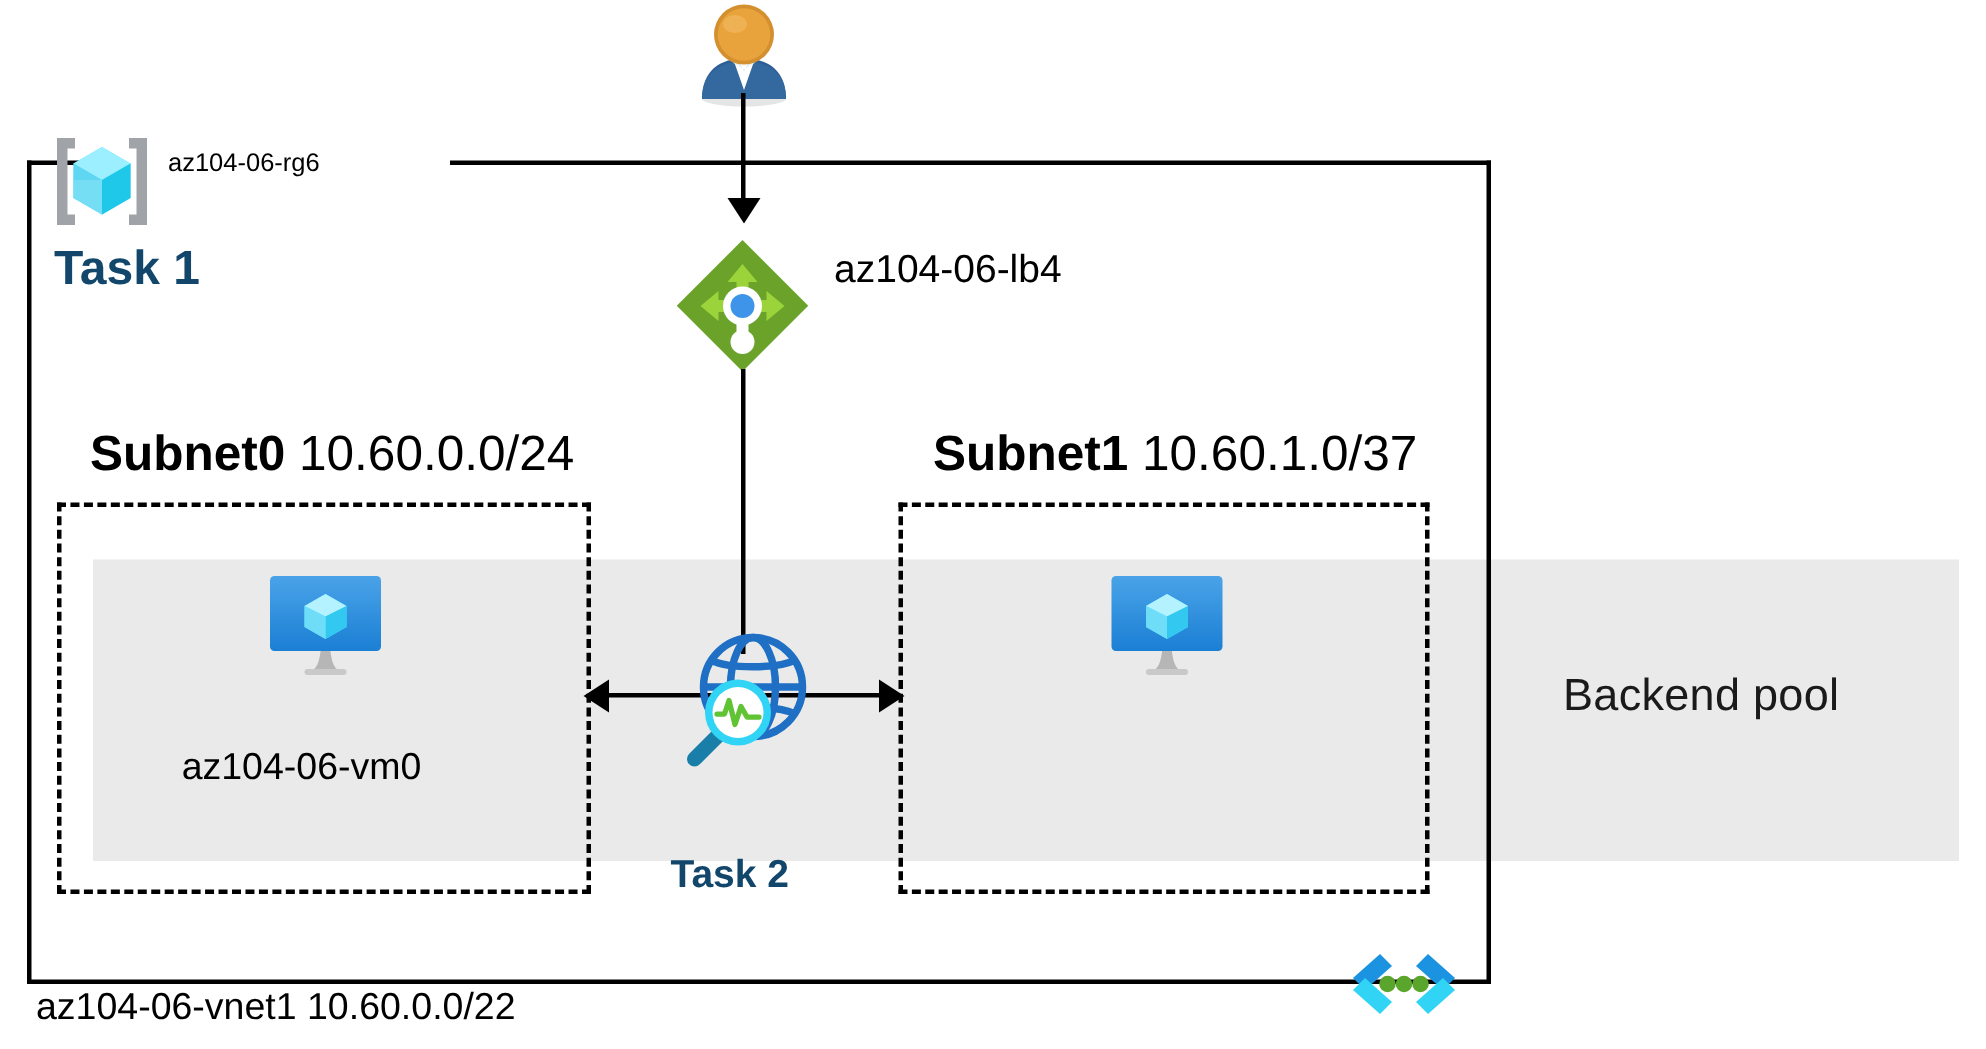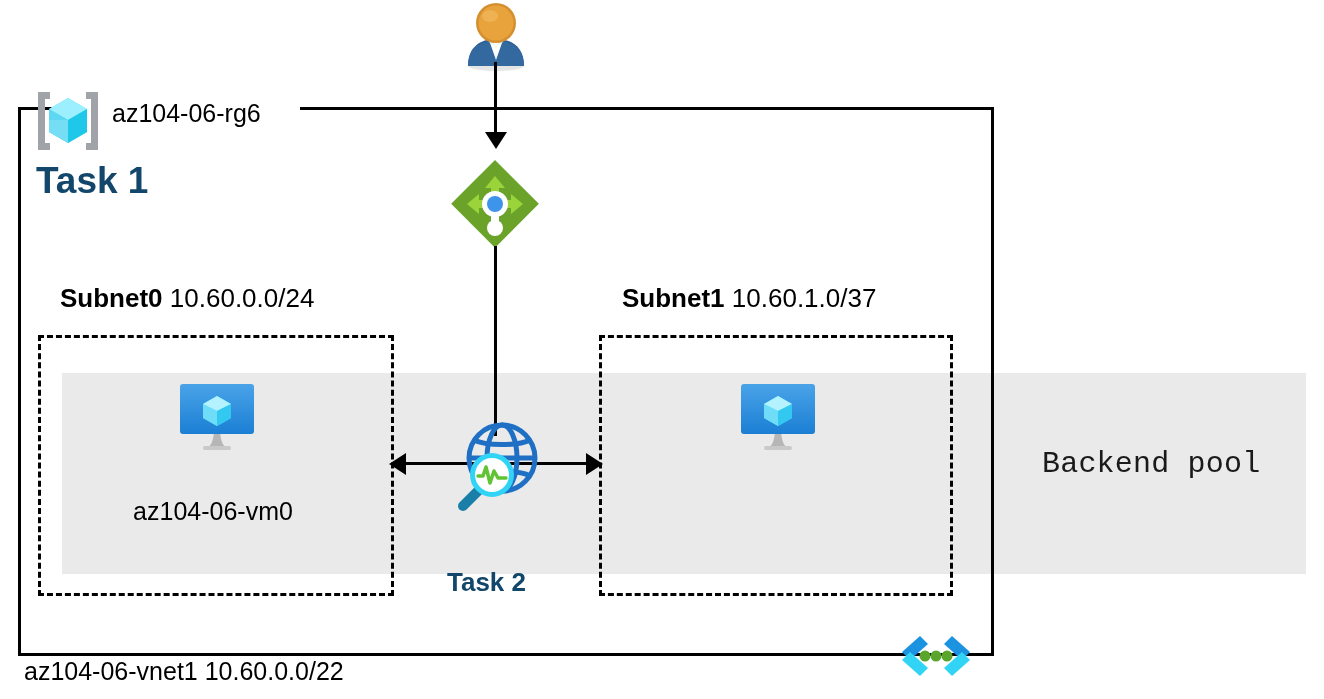--- a/index.html
+++ b/index.html
@@ -22,21 +22,20 @@
     left: 62px; top: 373px;
     width: 1244px; height: 201px;
     background: #eaeaea;
   }
   .backend-label {
     position: absolute;
     left: 1042px; top: 447px;
     font-size: 30px;
     color: #1a1a1a;
     letter-spacing: 0.2px;
-    font-family: Liberation Mono, monospace;
   }
 
   
   .vnet-line { position: absolute; background: #000000; }
   .vnet-top-left   { left: 18px;  top: 107px; width: 64px;  height: 3px; }
   .vnet-top-right  { left: 300px; top: 107px; width: 694px; height: 3px; }
   .vnet-left       { left: 18px;  top: 107px; width: 3px;   height: 549px; }
   .vnet-right      { left: 991px; top: 107px; width: 3px;   height: 549px; }
   .vnet-bottom     { left: 18px;  top: 653px; width: 976px; height: 3px; }
 
@@ -44,59 +43,59 @@
   .subnet-box {
     position: absolute;
     border: 3px dashed #000000;
     box-sizing: border-box;
   }
   #subnet0-box { left: 38px;  top: 335px; width: 356px; height: 261px; }
   #subnet1-box { left: 599px; top: 335px; width: 354px; height: 261px; }
 
   .subnet-caption {
     position: absolute;
-    font-size: 26px;
+    font-size: 33px;
     color: #000000;
   }
   .subnet-caption b { font-weight: bold; }
   #subnet0-caption { left: 60px;  top: 283px; }
   #subnet1-caption { left: 622px; top: 283px; }
 
   
   .rg-label {
     position: absolute;
     left: 112px; top: 99px;
-    font-size: 25px;
+    font-size: 17px;
     color: #000000;
   }
   .task-label {
     position: absolute;
     font-weight: bold;
     color: #12476b;
   }
-  #task1-label { left: 36px;  top: 160px; font-size: 37px; }
+  #task1-label { left: 36px;  top: 160px; font-size: 32px; }
   #task2-label { left: 447px; top: 530px; font-size: 26px; margin-top: 37px; }
 
   .vnet-label {
     position: absolute;
     left: 24px; top: 627px;
     font-size: 25px;
     color: #000000;
     margin-top: 30px;
   }
 
   
   .vm-caption {
     position: absolute;
     text-align: center;
     font-size: 25px;
     color: #000000;
     line-height: 33px;
   }
-  #vm0-caption { left: 86px;  top: 495px; width: 254px; }
+  #vm0-caption { left: 74px;  top: 495px; width: 254px; }
   #vm1-caption { left: 650px; top: 495px; width: 254px; }
 
   
   .lb-caption {
     position: absolute;
     left: 556px; top: 160px;
     font-size: 26px;
     line-height: 39px;
     color: #000000;
   }
@@ -200,20 +199,21 @@
       <path d="M76 48 L64 38 L64 44 L52 44 L52 52 L64 52 L64 58 Z" fill="#9bd43a"></path>
 
       <circle cx="48" cy="48" r="13" fill="#ffffff"></circle>
       <circle cx="48" cy="48" r="8" fill="#3e94e8"></circle>
 
       <rect x="44" y="56" width="8" height="14" fill="#ffffff"></rect>
       <circle cx="48" cy="72" r="8" fill="#ffffff"></circle>
     </svg>
   </div>
   <div class="lb-caption">
+    <div>az104-06-lb4</div>
   </div>
   <div class="conn" id="lb-to-globe-line"></div>
 
   <div class="subnet-caption" id="subnet0-caption">
     <b>Subnet0</b>
     <span>10.60.0.0/24</span>
   </div>
   <div class="subnet-box" id="subnet0-box"></div>
   <div class="icon" id="vm0-icon">
     <svg width="82" height="74" viewBox="0 0 82 74">

